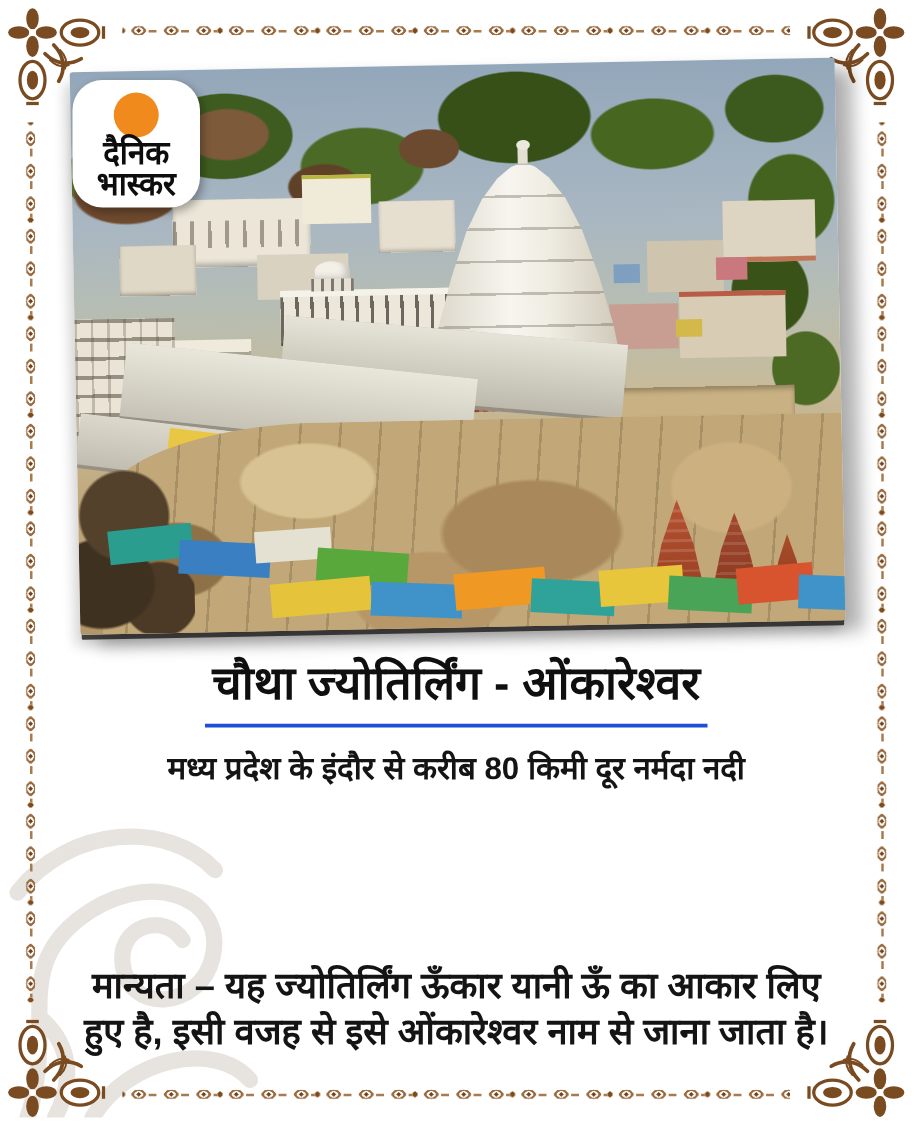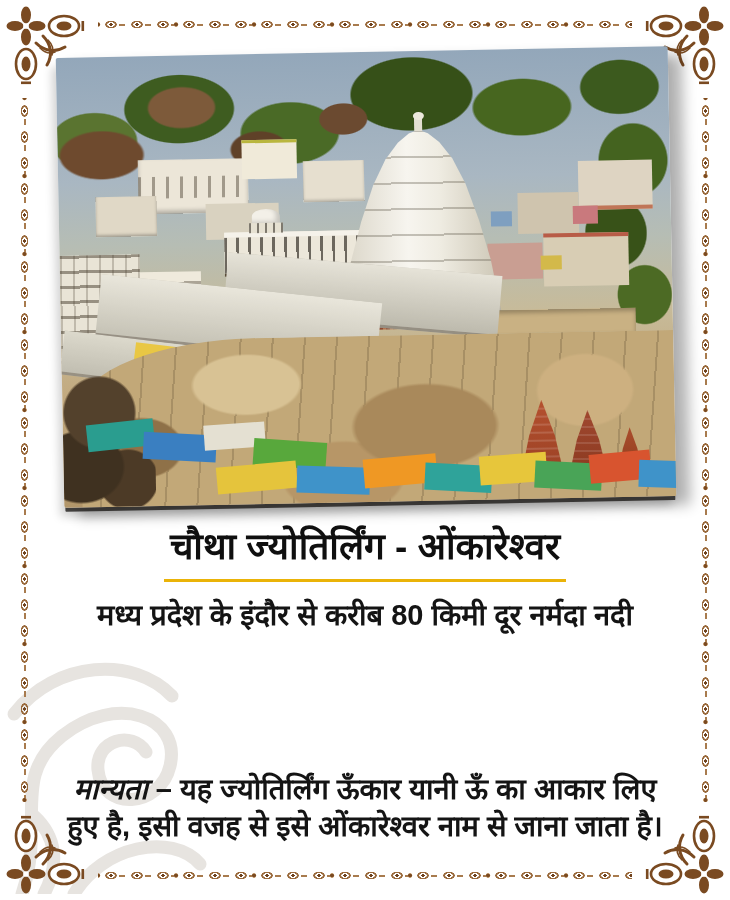--- a/index.html
+++ b/index.html
@@ -50,26 +50,26 @@
   .spire{clip-path:polygon(50% 0,78% 55%,92% 100%,8% 100%,22% 55%);
     background:linear-gradient(180deg,#b5512f,#9e4326);}
   
   .logo{position:absolute;left:58px;top:64px;width:102px;height:102px;background:#fff;
     border-radius:24px;box-shadow:2px 3px 7px rgba(0,0,0,.3);text-align:center;z-index:5;}
   .logo-sun{width:36px;height:36px;border-radius:50%;margin:10px auto 1px;}
   .logo-text{font-weight:800;font-size:25px;line-height:25px;color:#0d0d0d;transform:scaleY(1.05);}
   
   .title-wrap{position:absolute;top:519px;left:0;width:100%;text-align:center;z-index:3;}
   .title-text{display:inline-block;font-size:37px;font-weight:700;color:#0f0f0f;
-    padding:0 6px 9px;border-bottom:3px solid #eab308;letter-spacing:0;}
+    padding:0 6px 9px;border-bottom:3px solid #1d4ed8;letter-spacing:0;}
   .intro{position:absolute;top:597px;left:34px;right:34px;margin:0;text-align:center;z-index:3;
-    font-size:29px;line-height:36.5px;font-weight:600;color:#141414;}
+    font-size:25px;line-height:36.5px;font-weight:600;color:#141414;}
   .belief{position:absolute;top:771px;left:30px;right:30px;margin:0;text-align:center;z-index:3;
     font-size:29px;line-height:37px;font-weight:600;color:#141414;}
-  .belief b{font-weight:800;font-style:italic;}
+  .belief b{font-weight:800;}
 </style>
 </head>
 <body>
 
 <div class="page">
 
   <svg class="watermark" width="310" height="330" viewBox="0 0 310 330">
     <g fill="none" stroke="#e7e4e0" stroke-width="13" stroke-linecap="round">
       <path d="M18,330 C42,258 6,214 58,172 C112,129 178,152 166,202 C156,244 98,248 94,206 C91,176 128,166 142,188"></path>
       <path d="M70,330 C98,282 168,268 196,300"></path>
@@ -270,20 +270,25 @@
     <div style="left:25%;top:91%;width:13%;height:6%;transform:rotate(-4deg);background:#e5c43c;"></div>
     <div style="left:38%;top:92%;width:12%;height:6%;transform:rotate(3deg);background:#3f93c9;"></div>
     <div style="left:49%;top:90%;width:12%;height:6.5%;transform:rotate(-4deg);background:#ef9824;"></div>
     <div style="left:59%;top:92%;width:11%;height:6%;transform:rotate(4deg);background:#2fa39a;"></div>
     <div style="left:68%;top:90%;width:11%;height:6.5%;transform:rotate(-3deg);background:#e7c63b;"></div>
     <div style="left:77%;top:92%;width:11%;height:6%;transform:rotate(4deg);background:#49a457;"></div>
     <div style="left:86%;top:90%;width:10%;height:6.5%;transform:rotate(-4deg);background:#d8542f;"></div>
     <div style="left:94%;top:92%;width:7%;height:6%;transform:rotate(3deg);background:#3f93c9;"></div>
   </div>
 
+  <div class="logo">
+    <div class="logo-sun" style="background:#f18a1d;"></div>
+    <div class="logo-text">दैनिक</div>
+    <div class="logo-text">भास्कर</div>
+  </div>
 
   <div class="title-wrap">
     <span class="title-text">चौथा ज्योतिर्लिंग - ओंकारेश्वर</span>
   </div>
 
   <p class="intro">
     <span>मध्य प्रदेश के इंदौर से करीब 80 किमी दूर नर्मदा नदी</span><br>
     <br>
     <br>
   </p>

